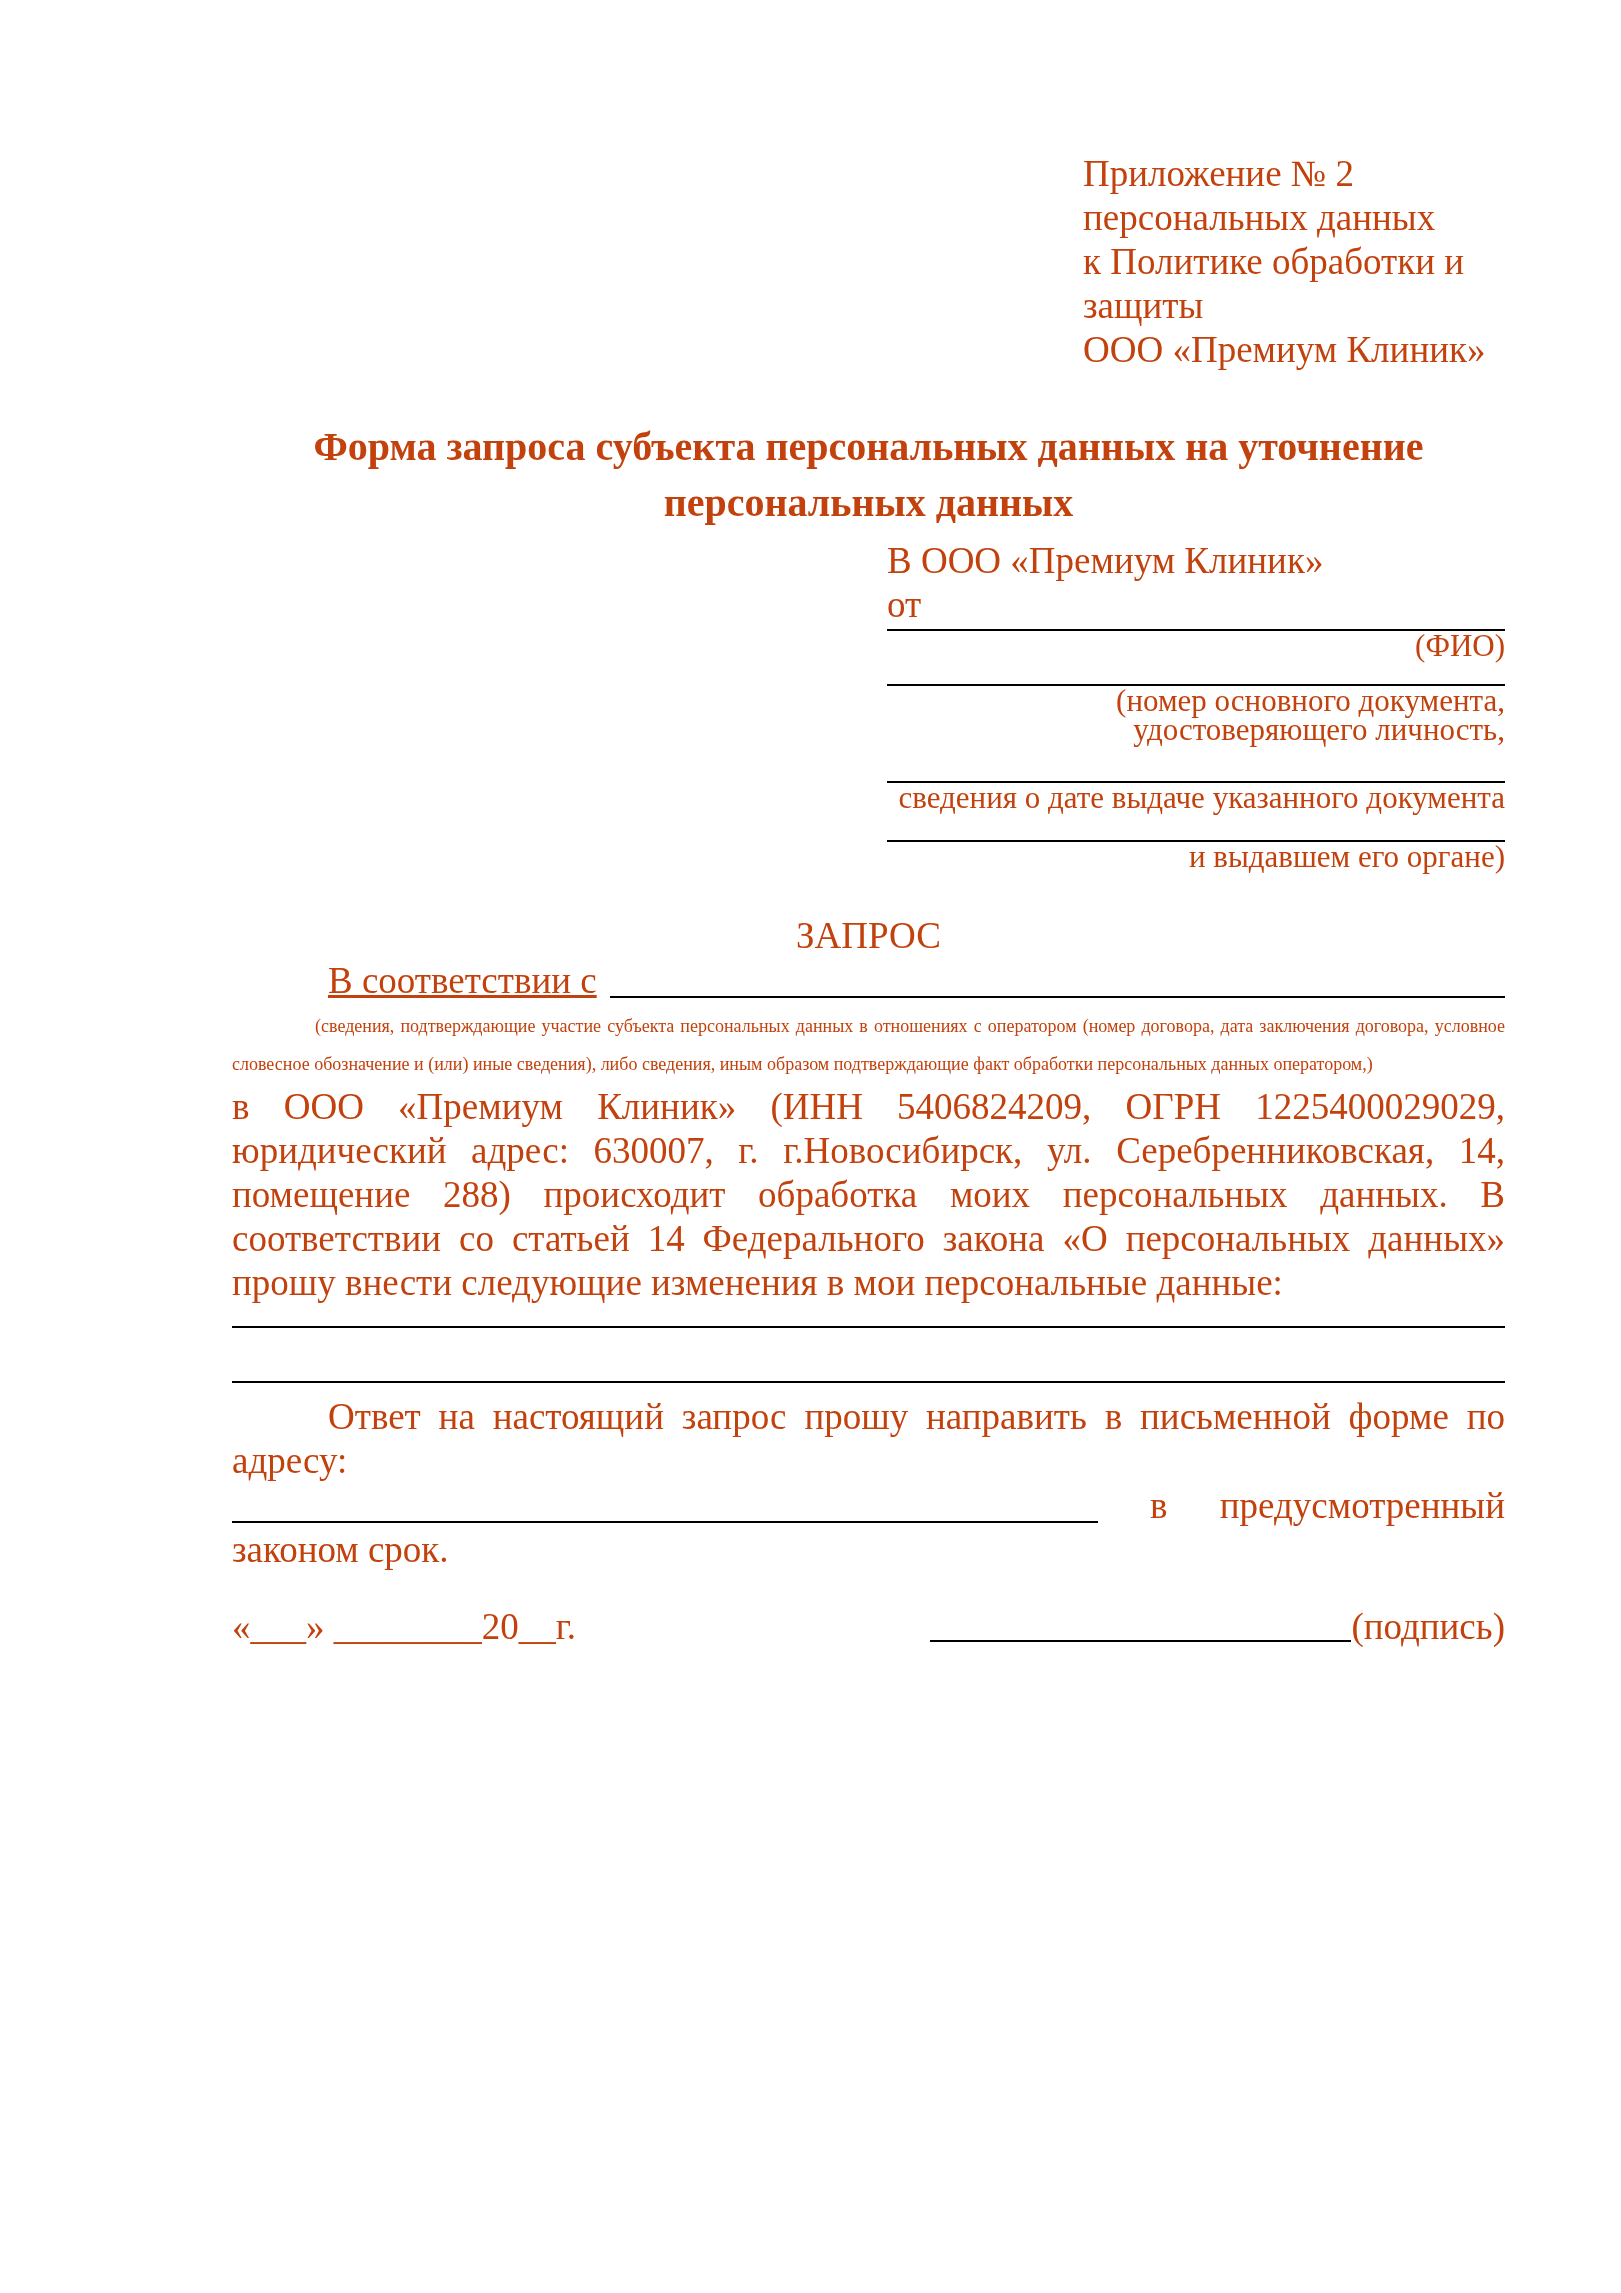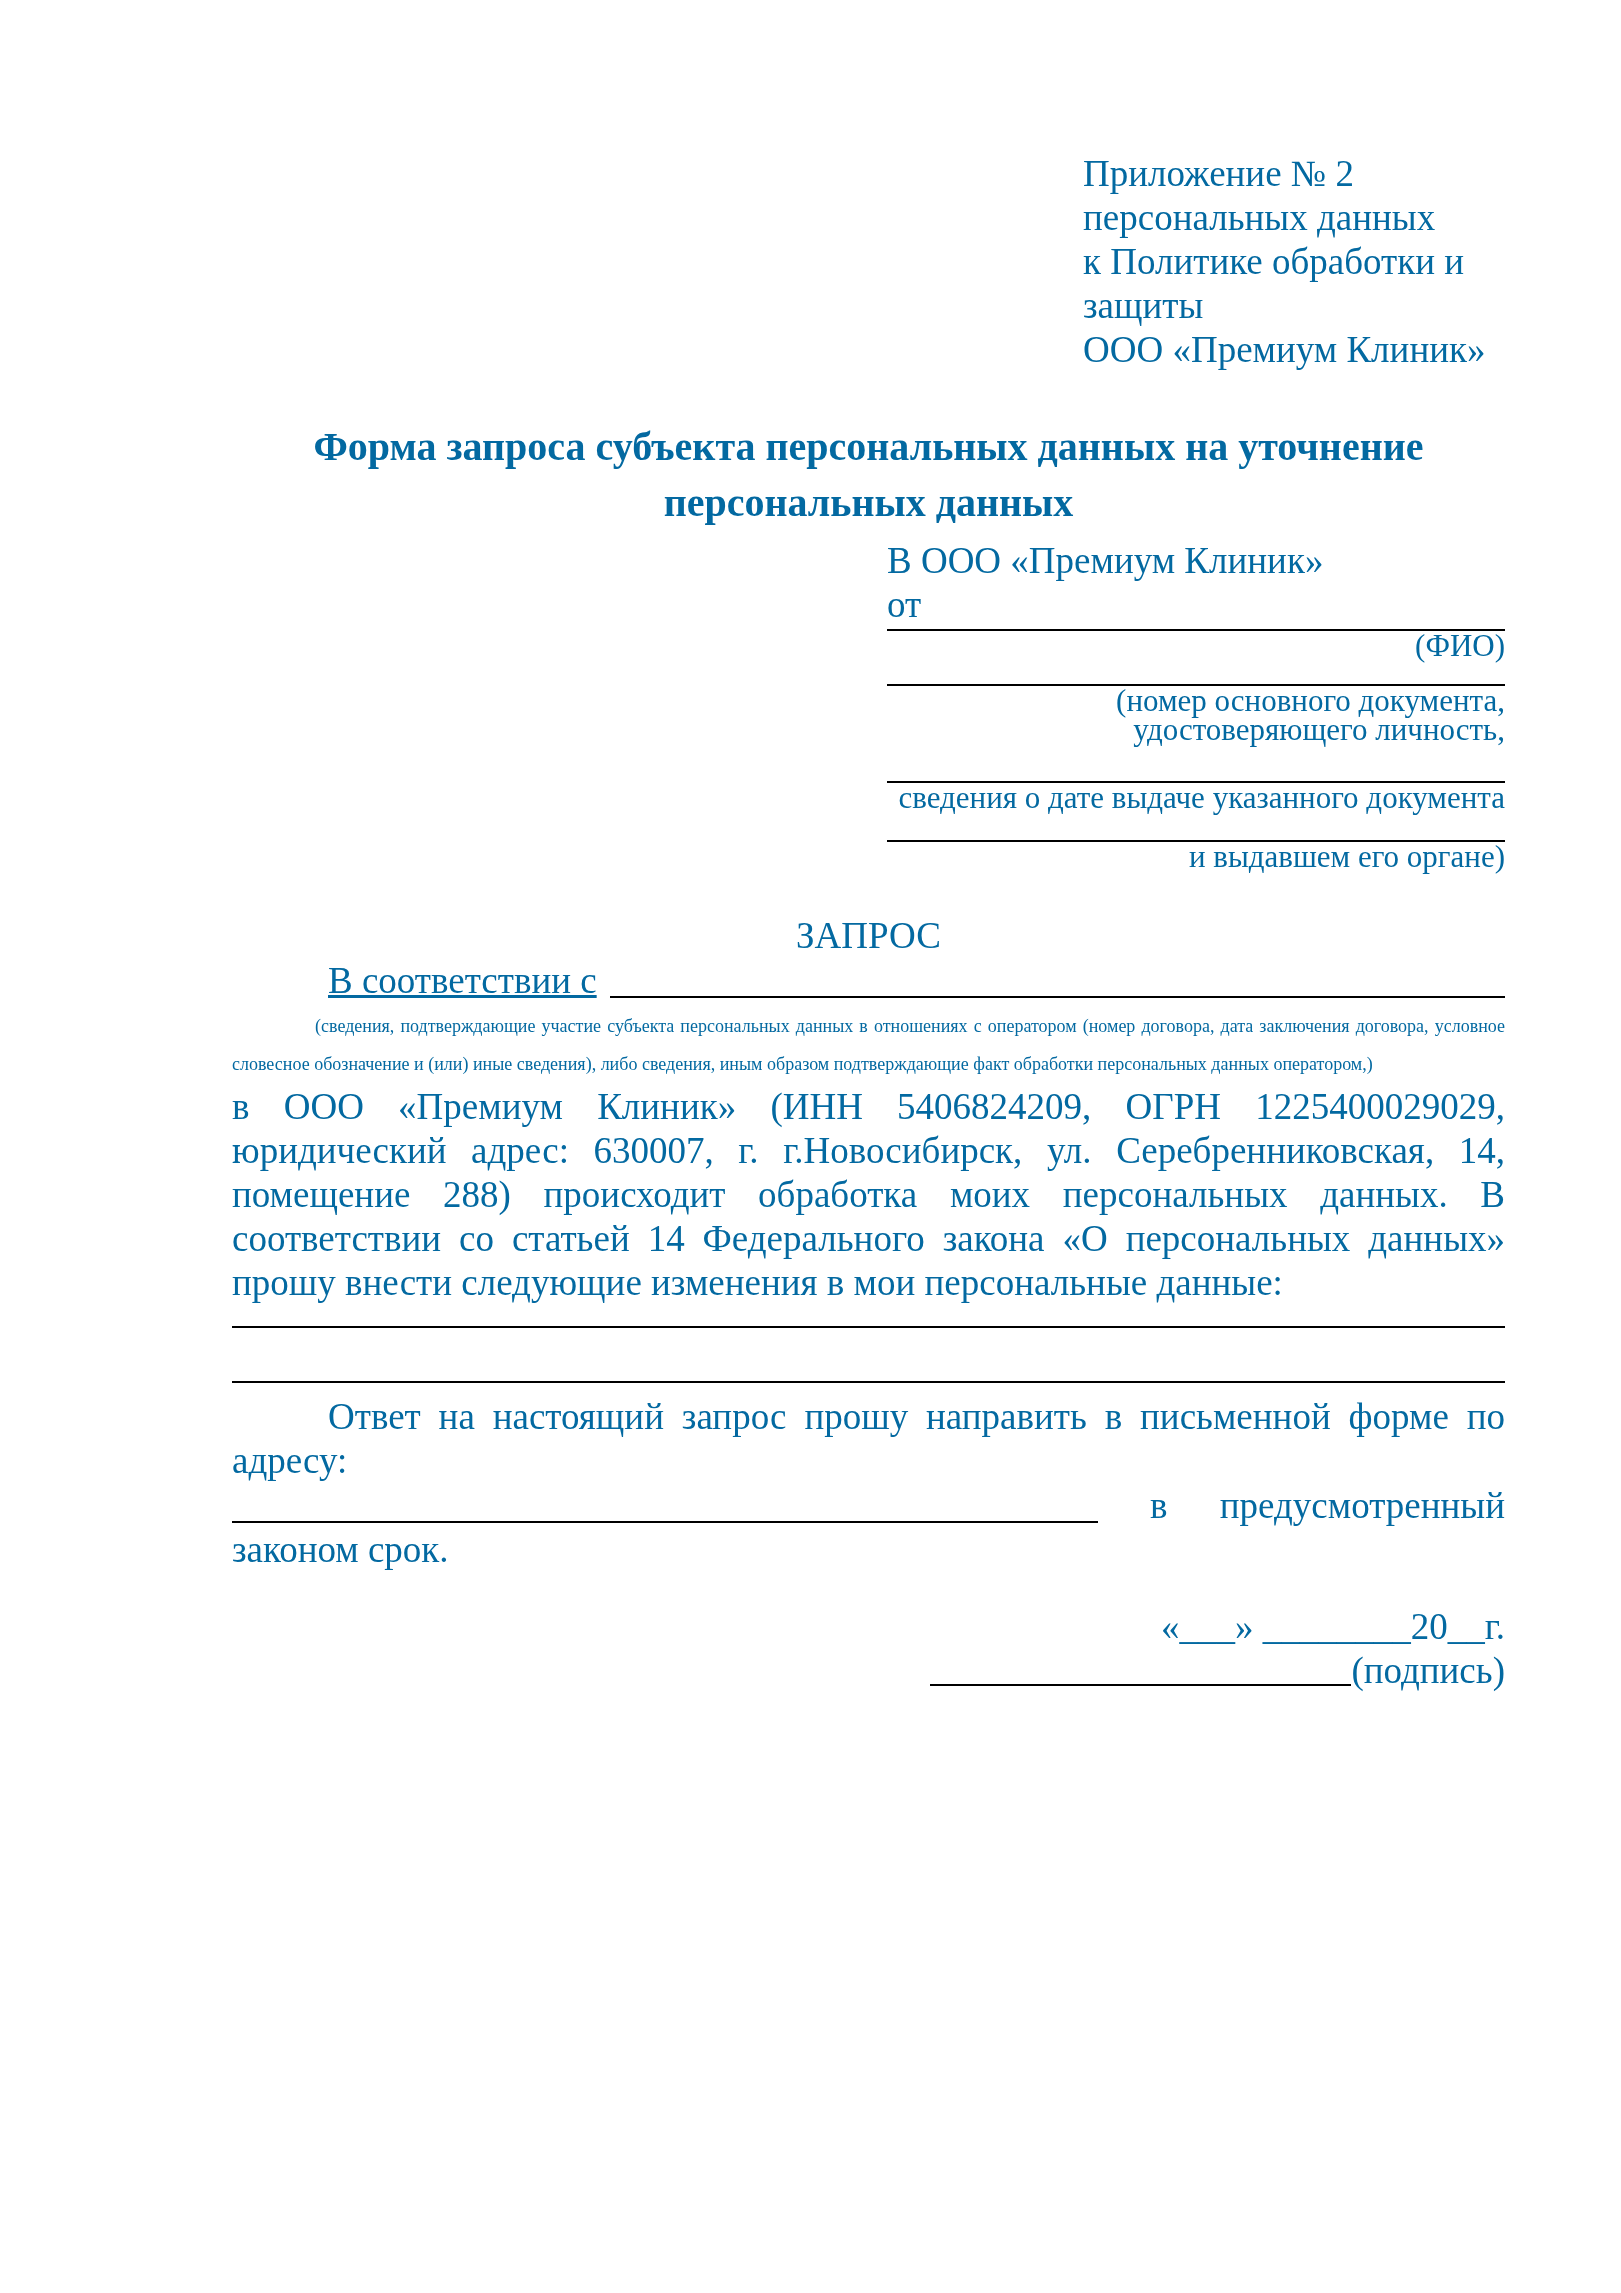--- a/index.html
+++ b/index.html
@@ -3,21 +3,21 @@
 <meta charset="utf-8">
 <style>
   html, body { margin: 0; padding: 0; background: #ffffff; }
   .page {
     position: relative;
     width: 1621px;
     height: 2294px;
     box-sizing: border-box;
     padding: 152px 116px 0 232px;
     background: #ffffff;
-    color: #0369a1;
+    color: #c2410c;
     font-family: "Liberation Serif", "DejaVu Serif", serif;
     font-size: 37px;
     line-height: 44px;
   }
 
   
   .header-note { margin-left: 851px; }
 
   
   .doc-title {
@@ -73,21 +73,20 @@
     justify-content: space-between;
     height: 45px;
   }
   .address-line { width: 68%; border-bottom: 2.9px solid #000; margin-bottom: 4.9px; }
 
   .sign-row {
     margin-top: 33px;
     display: flex;
     justify-content: space-between;
     align-items: flex-end;
-    flex-direction: column;
   }
   .sig-group { display: flex; align-items: flex-end; }
   .sig-line { width: 421px; border-bottom: 2.9px solid #000; margin-bottom: 6.9px; }
 </style>
 </head>
 <body>
 
 <div class="page">
 
   <div class="header-note">

